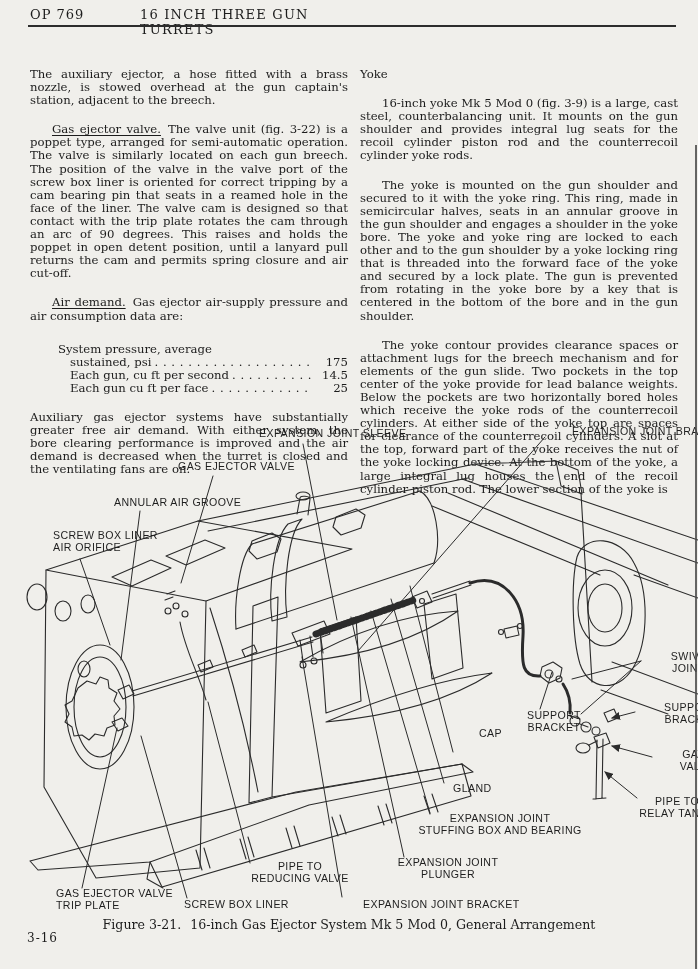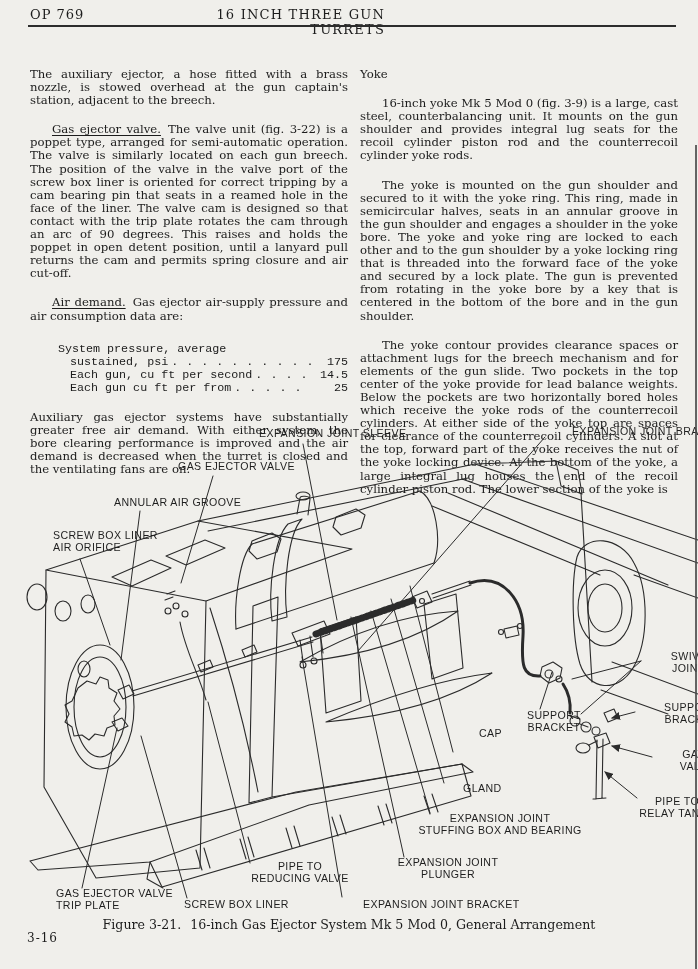--- a/index.html
+++ b/index.html
@@ -1,32 +1,32 @@
 <!DOCTYPE html>
 <html><head>
 <meta charset="utf-8">
 <style>
   html,body{margin:0;padding:0;}
   body{width:698px;height:969px;position:relative;background:#f0efeb;overflow:hidden;
        font-family:"DejaVu Serif", serif;color:#1c1c1c;}
   .abs{position:absolute;}
   
   .doc-num{left:30px;top:7px;font-size:13px;letter-spacing:1px;}
-  .doc-title{left:140px;top:7px;width:245px;text-align:right;font-size:13px;letter-spacing:1.2px;}
+  .doc-title{left:140px;top:7px;width:245px;text-align:left;font-size:13px;letter-spacing:1.2px;}
   .rule{left:28px;top:25px;width:648px;height:2px;background:#2c2c2c;}
   
   .col{position:absolute;top:52px;width:318px;font-size:11.7px;line-height:13.1px;text-align:justify;}
   .col-left{left:30px;}
   .col-right{left:360px;}
   .col p{margin:16px 0 7px 0;}
   .col p.ind{text-indent:22px;}
   .uhead{text-decoration:underline;text-underline-offset:2px;margin-right:7px;}
   .yoke-head{margin:0 0 13px 0;}
   
-  .adt{margin:20px 0 9px 0;font-family:Liberation Mono, monospace;}
+  .adt{margin:20px 0 9px 0;}
   .adt .row{display:flex;align-items:baseline;}
   .adt .i1{margin-left:28px;}
   .adt .i2{margin-left:40px;}
   .adt .dots{flex:1;overflow:hidden;white-space:nowrap;margin:0 3px;}
   .adt .dots::after{content:". . . . . . . . . . . . . . . . . . . . . . . . . . . . . . . . . .";letter-spacing:.5px;}
   .adt .val{width:34px;text-align:right;flex:none;}
   
   svg.diagram{position:absolute;left:0;top:420px;}
   .lbl{position:absolute;font-family:"Liberation Sans", sans-serif;font-size:10.6px;line-height:11.6px;
        letter-spacing:.4px;color:#1e1e1e;white-space:nowrap;margin-left:26px;}
@@ -56,21 +56,21 @@
         <span class="i2">sustained, psi</span>
         <span class="dots"></span>
         <span class="val">175</span>
       </div>
     <div class="row">
         <span class="i2">Each gun, cu ft per second</span>
         <span class="dots"></span>
         <span class="val">14.5</span>
       </div>
     <div class="row">
-        <span class="i2">Each gun cu ft per from</span>
+        <span class="i2">Each gun cu ft per face</span>
         <span class="dots"></span>
         <span class="val">25</span>
       </div>
   </div>
   <p>Auxiliary gas ejector systems have substantially greater free air demand. With either system, the bore clearing performance is improved and the air demand is decreased when the turret is closed and the ventilating fans are on.</p>
 </div>
 
 <div class="col col-right">
   <p class="yoke-head">Yoke</p>
   <p class="ind">16-inch yoke Mk 5 Mod 0 (fig. 3-9) is a large, cast steel, counterbalancing unit. It mounts on the gun shoulder and provides integral lug seats for the recoil cylinder piston rod and the counterrecoil cylinder yoke rods.</p>
@@ -223,21 +223,21 @@
     <div>GATE</div>
     <div>VALVE</div>
   </div>
 <div class="lbl center" style="left:608px;top:796px;width:86px;">
     <div>PIPE TO</div>
     <div>RELAY TANKS</div>
   </div>
 <div class="lbl" style="left:453px;top:728px;">
     <div>CAP</div>
   </div>
-<div class="lbl" style="left:437px;top:783px;">
+<div class="lbl" style="left:427px;top:783px;">
     <div>GLAND</div>
   </div>
 <div class="lbl center" style="left:392px;top:813px;width:164px;">
     <div>EXPANSION JOINT</div>
     <div>STUFFING BOX AND BEARING</div>
   </div>
 <div class="lbl center" style="left:362px;top:857px;width:120px;">
     <div>EXPANSION JOINT</div>
     <div>PLUNGER</div>
   </div>

